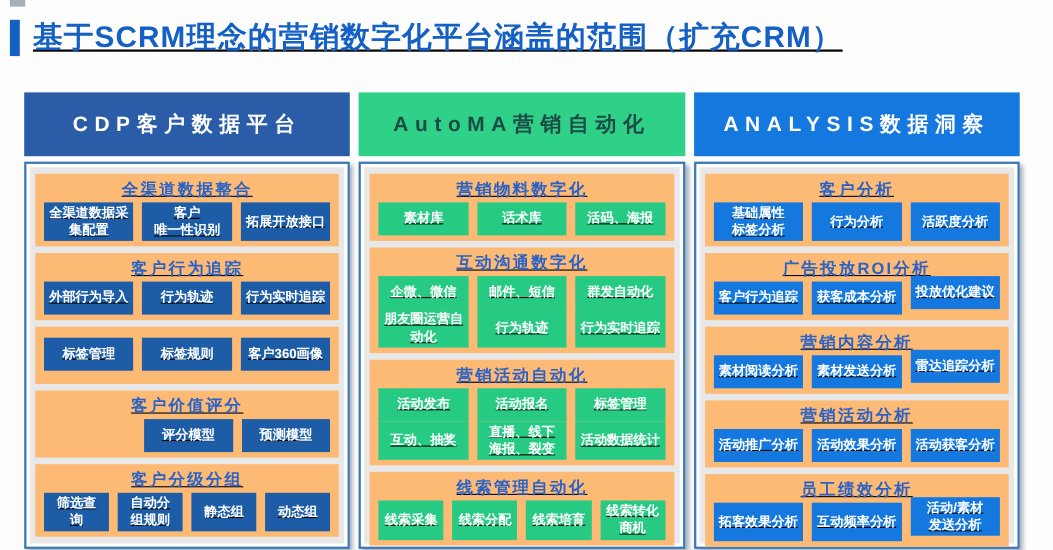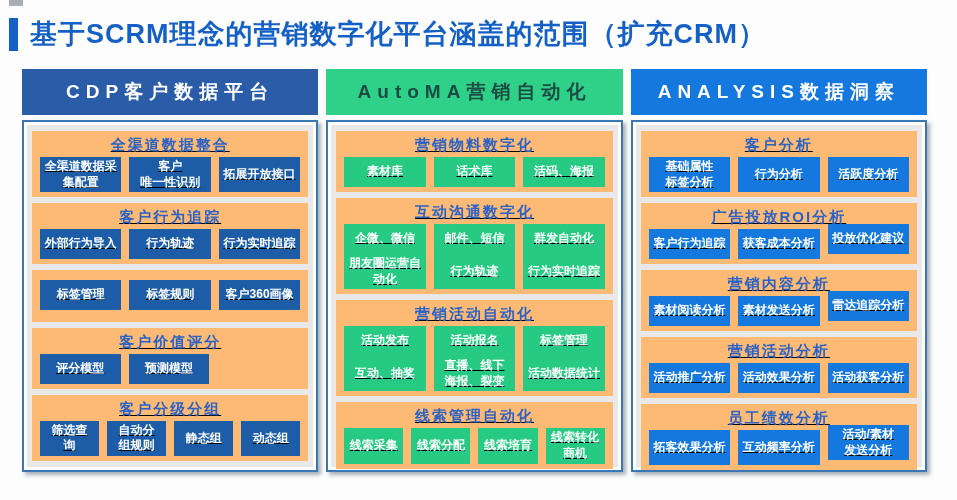--- a/index.html
+++ b/index.html
@@ -2,45 +2,45 @@
 <html style="--title-text: #1560c4; --section-title-text: #2a62c6; --panel-bg: #e8e8e8; --panel-border: #3a77b5; --cdp-header-bg: #2a5ca8; --cdp-header-text: #ffffff; --cdp-button-bg: #1d5da8; --automa-header-bg: #2fd087; --automa-header-text: #1c4b46; --automa-button-bg: #26ca82; --analysis-header-bg: #1478de; --analysis-header-text: #ffffff; --analysis-button-bg: #1478de;"><head>
 <meta charset="utf-8">
 <style>
   * { margin:0; padding:0; box-sizing:border-box; }
   html,body { background:#ffffff; }
   body { font-family:"Liberation Sans","DejaVu Sans",sans-serif; }
   .stage { position:relative; width:957px; height:500px; background:#fdfdfd; overflow:hidden; }
 
   .corner-artifact { position:absolute; left:9px; top:0; width:14px; height:6px; background:#a9aeb4; }
 
-  .title-bar { display:flex; align-items:center; padding:16px 0 17px 9px; }
+  .title-bar { display:flex; align-items:center; padding:16px 0 4px 9px;text-decoration:underline; }
   .title-accent { width:9px; height:33px; background:var(--title-text); }
   .page-title { margin-left:12px; font-size:27px; font-weight:bold; color:var(--title-text); letter-spacing:1px; }
 
   .board { display:flex; gap:8px; padding:0 30px 0 22px; }
   .column { flex:1; display:flex; flex-direction:column; min-width:0; }
 
-  .col-header { height:46px; margin-bottom:5px; display:flex; align-items:center; justify-content:center;
-                font-size:19px; font-weight:bold; letter-spacing:6px; }
+  .col-header { height:58px; margin-bottom:5px; display:flex; align-items:center; justify-content:center;
+                font-size:19px; font-weight:bold; letter-spacing:6px;margin-top:28px; }
   .theme-cdp .col-header      { background:var(--cdp-header-bg);      color:var(--cdp-header-text); }
   .theme-automa .col-header   { background:var(--automa-header-bg);   color:var(--automa-header-text); }
   .theme-analysis .col-header { background:var(--analysis-header-bg); color:var(--analysis-header-text); }
 
   .panel { height:352px; background:var(--panel-bg); border:2px solid var(--panel-border);
            box-shadow: inset 0 0 0 3px #ffffff, 3px 3px 4px rgba(30,50,80,.38);
            padding:9px 8px; display:flex; flex-direction:column; gap:6px; }
 
   .section { background:#fdba74; display:flex; flex-direction:column; justify-content:space-evenly;
              padding:3px 6px 5px; flex:1 1 0;text-decoration:underline; }
   .section.tall { flex-grow:1.65; }
   .section-title { text-align:center; color:var(--section-title-text); font-weight:bold;
                    font-size:15px; letter-spacing:2px; padding:2px 0; }
 
   .btn-row { display:flex; gap:8px; padding:0 2px; }
-  .btn-row.centered { justify-content:flex-start; }
+  .btn-row.centered { justify-content:flex-end; }
   .btn-row.centered .btn { flex:0 0 31%; }
   .btn { flex:1 1 0; min-height:30px; display:flex; align-items:center; justify-content:center;
          color:#ffffff; font-weight:bold; font-size:12px; text-align:center;
          white-space:pre-line; line-height:1.3; padding:2px 3px; cursor:pointer; }
   .theme-cdp .btn      { background:var(--cdp-button-bg); }
   .theme-automa .btn   { background:var(--automa-button-bg); }
   .theme-analysis .btn { background:var(--analysis-button-bg); }
 
   
   .theme-analysis .section:nth-child(2) .btn:nth-child(3),

